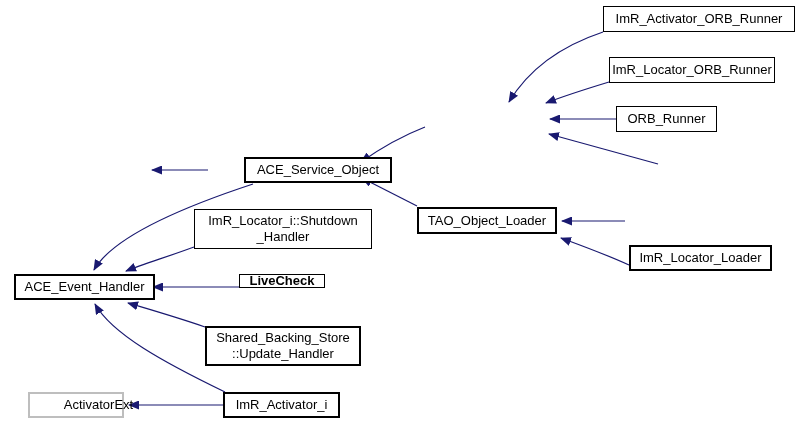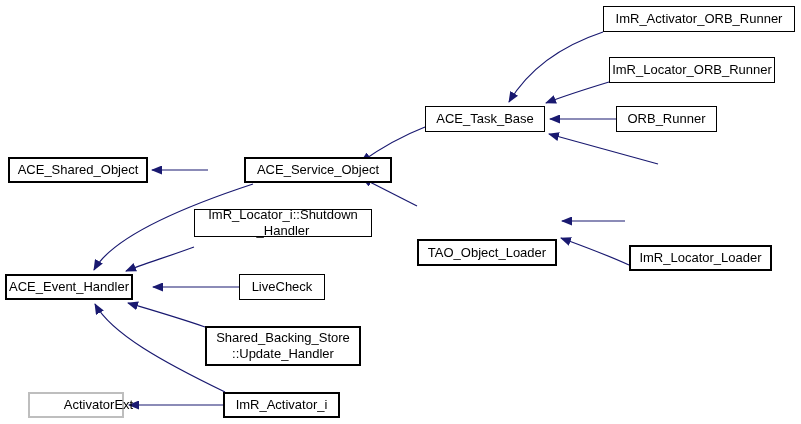--- a/index.html
+++ b/index.html
@@ -27,26 +27,26 @@
   .b2{border:2px solid #000000;}
   .bg{border:2px solid #bebebe;padding-left:45px;}
   
   #n0 {left:8px;   top:157px; width:140px; height:26px;}
   #n1 {left:208px; top:157px; width:148px; height:26px;margin-left:36px;}
   #n2 {left:425px; top:106px; width:120px; height:26px;}
   #n3 {left:603px; top:6px;   width:192px; height:26px;}
   #n4 {left:609px; top:57px;  width:166px; height:26px;}
   #n5 {left:616px; top:106px; width:101px; height:26px;}
   #n6 {left:658px; top:157px; width:85px;  height:26px;}
-  #n7 {left:417px; top:207px; width:140px; height:27px;margin-top:32px;}
+  #n7 {left:417px; top:207px; width:140px; height:27px;}
   #n8 {left:625px; top:208px; width:151px; height:26px;}
   #n9 {left:629px; top:245px; width:143px; height:26px;}
-  #n10{left:194px; top:209px; width:178px; height:28px;}
-  #n11{left:5px;   top:274px; width:128px; height:26px;}
-  #n12{left:239px; top:274px; width:86px;  height:26px;}
+  #n10{left:194px; top:209px; width:178px; height:40px;}
+  #n11{left:14px;   top:274px; width:141px; height:26px;}
+  #n12{left:239px; top:274px; width:86px;  height:14px;font-weight:bold;}
   #n13{left:205px; top:326px; width:156px; height:40px;}
   #n14{left:28px;  top:392px; width:96px;  height:26px;}
   #n15{left:223px; top:392px; width:117px; height:26px;text-align:center;}
 </style>
 </head>
 <body>
 
 <div id="canvas">
 
   <svg id="edges" width="801" height="424" viewBox="0 0 801 424" fill="none" stroke="#191970" stroke-width="1.2">
@@ -65,23 +65,21 @@
     <path d="M 625,221 L 562,221" marker-end="url(#arrow)"></path>
     <path d="M 629,265 C 605,254 580,245 561,238" marker-end="url(#arrow)"></path>
     <path d="M 253,184 C 180,208 112,238 94,270" marker-end="url(#arrow)"></path>
     <path d="M 194,247 C 167,257 143,264 126,271" marker-end="url(#arrow)"></path>
     <path d="M 239,287 L 153,287" marker-end="url(#arrow)"></path>
     <path d="M 205,327 C 176,317 148,309 128,303" marker-end="url(#arrow)"></path>
     <path d="M 225,392 C 163,362 112,334 95,304" marker-end="url(#arrow)"></path>
     <path d="M 223,405 L 129,405" marker-end="url(#arrow)"></path>
   </svg>
 
-  <div id="n0" class="node b2">ACE_Shared_Object</div>
   <div id="n1" class="node b2">ACE_Service_Object</div>
-  <div id="n2" class="node b1">ACE_Task_Base</div>
   <div id="n3" class="node b1">ImR_Activator_ORB_Runner</div>
   <div id="n4" class="node b1">ImR_Locator_ORB_Runner</div>
   <div id="n5" class="node b1">ORB_Runner</div>
   <div id="n7" class="node b2">TAO_Object_Loader</div>
   <div id="n9" class="node b2">ImR_Locator_Loader</div>
   <div id="n10" class="node b1">ImR_Locator_i::Shutdown
 _Handler</div>
   <div id="n11" class="node b2">ACE_Event_Handler</div>
   <div id="n12" class="node b1">LiveCheck</div>
   <div id="n13" class="node b2">Shared_Backing_Store

